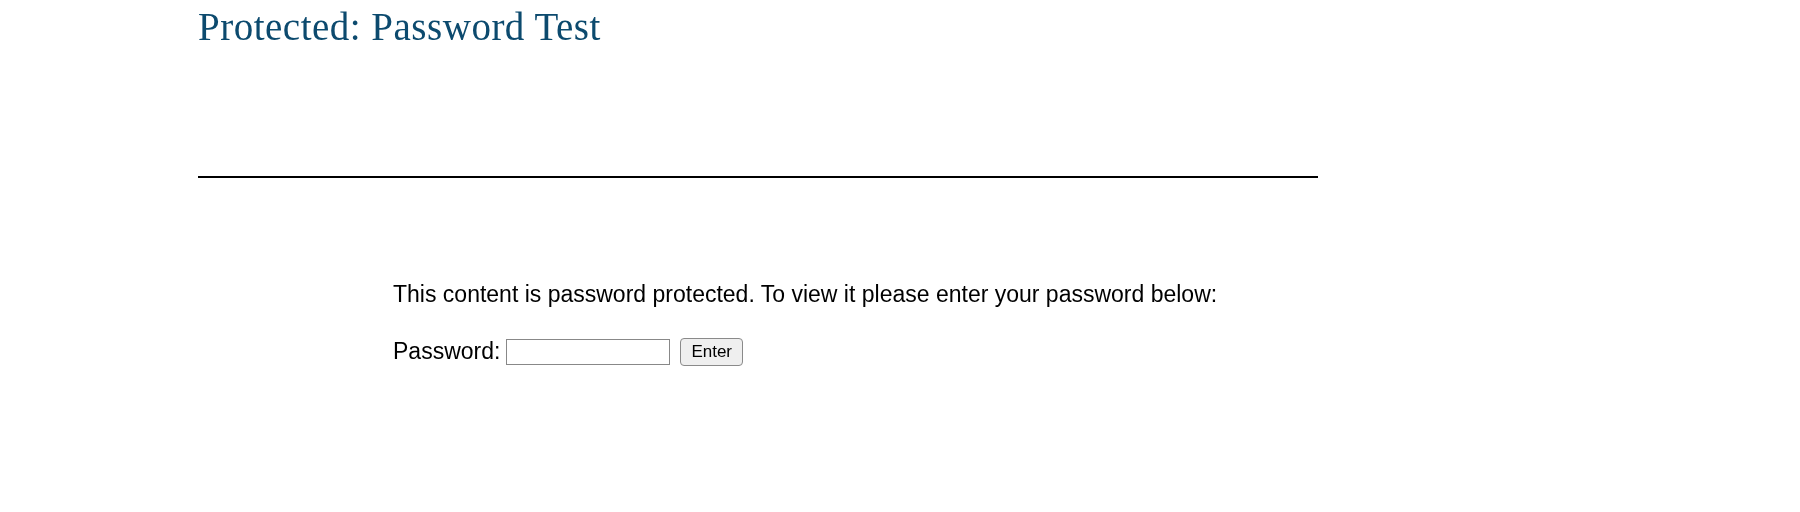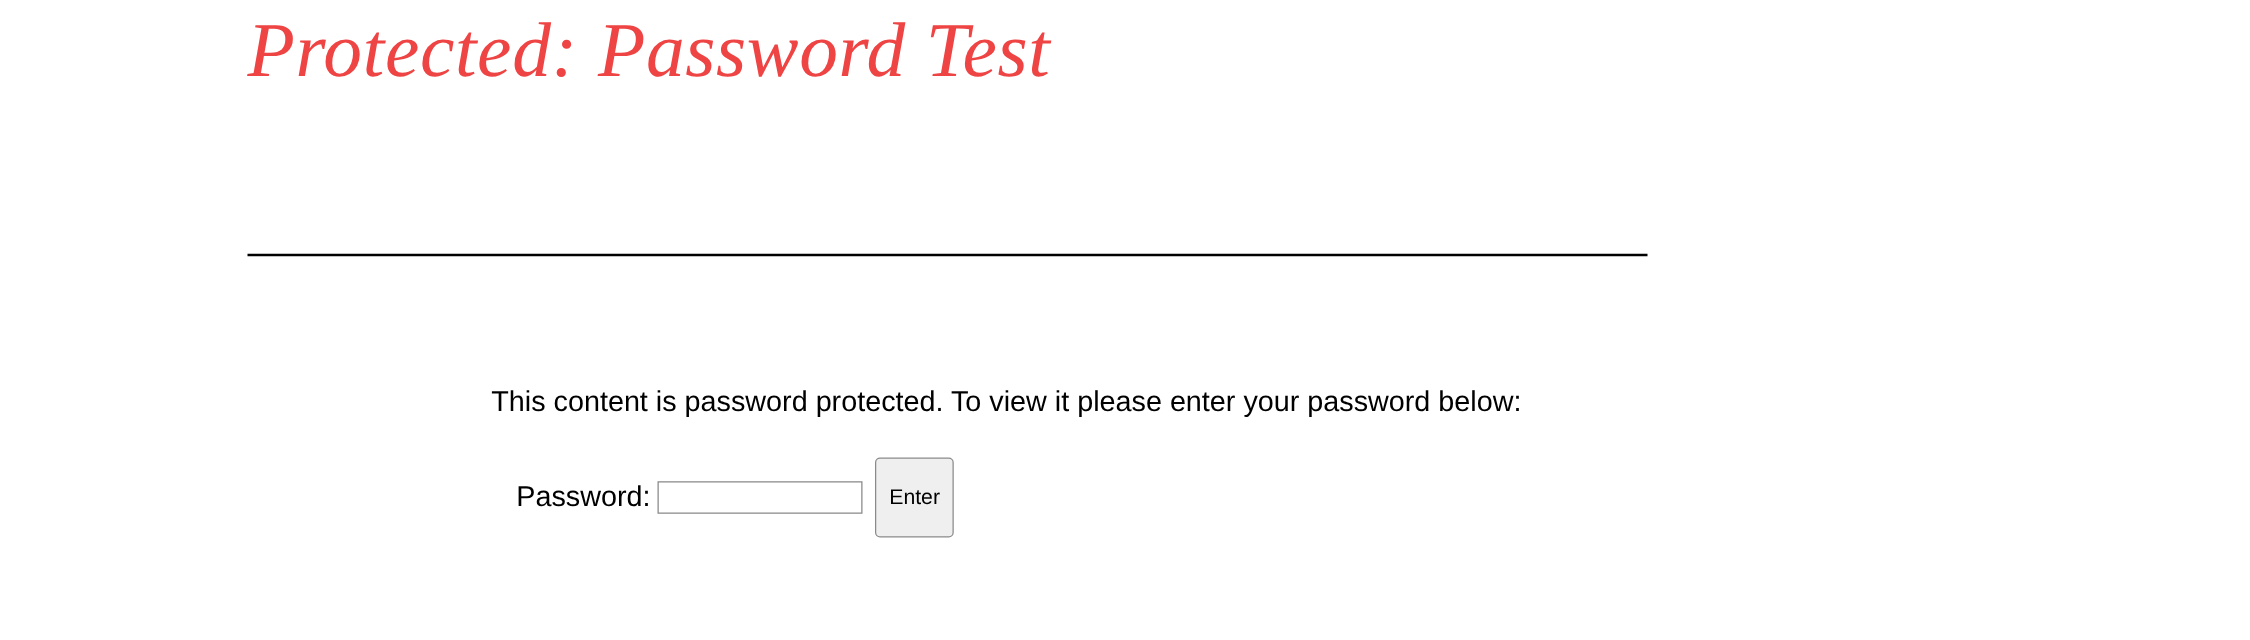--- a/index.html
+++ b/index.html
@@ -14,26 +14,25 @@
       height: 512px;
       padding-top: 4px;
     }
     .container {
       max-width: 1130px;
       margin-left: 198px;
     }
     .page-title {
       font-family: Georgia, "Times New Roman", serif;
       font-weight: 400;
-      font-size: 62px;
-      color: #ef4444;
+      font-size: 39px;
+      color: #0c4a6e;
       letter-spacing: 0.5px;
       margin-bottom: 125px;
       line-height: 1.2;
-      font-style: italic;
     }
     .divider {
       border: none;
       border-top: 2px solid #000000;
       width: 1120px;
       margin-bottom: 100px;
     }
     .content {
       margin-left: 195px;
       font-size: 23px;
@@ -44,34 +43,33 @@
       line-height: 1.4;
     }
     .password-row {
       display: flex;
       align-items: center;
       gap: 6px;
     }
     .password-label {
       font-size: 23px;
       color: #000000;
-      margin-left: 20px;
     }
     .password-input {
       width: 164px;
       height: 26px;
       border: 1px solid #888888;
       background: #ffffff;
       font-size: 15px;
       padding: 2px 4px;
     }
     .enter-button {
       margin-left: 4px;
       font-size: 17px;
-      padding: 21px 10px;
+      padding: 3px 10px;
       background: #efefef;
       border: 1px solid #8a8a8a;
       border-radius: 4px;
       cursor: pointer;
       color: #000000;
     }
   </style>
 </head>
 <body>
 

